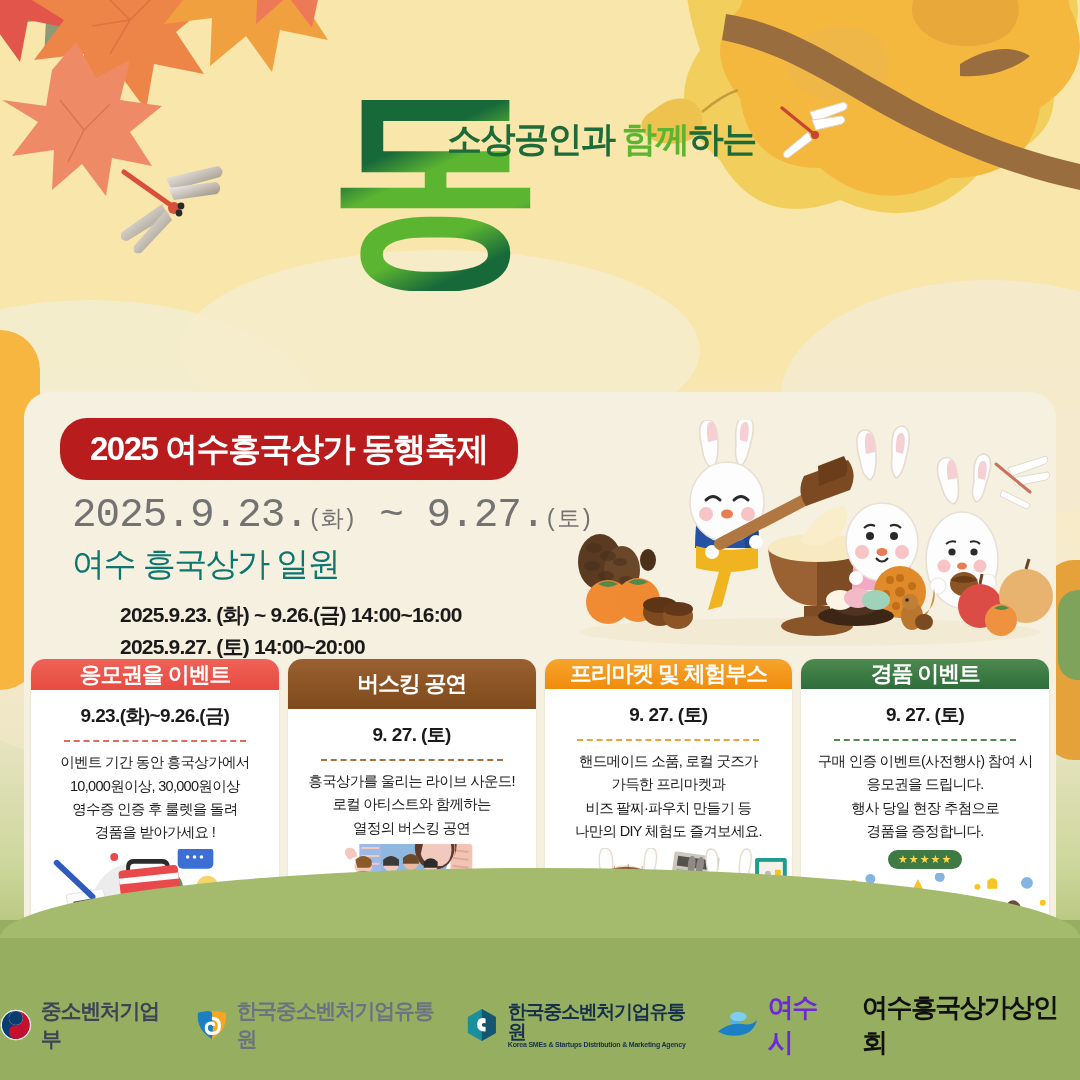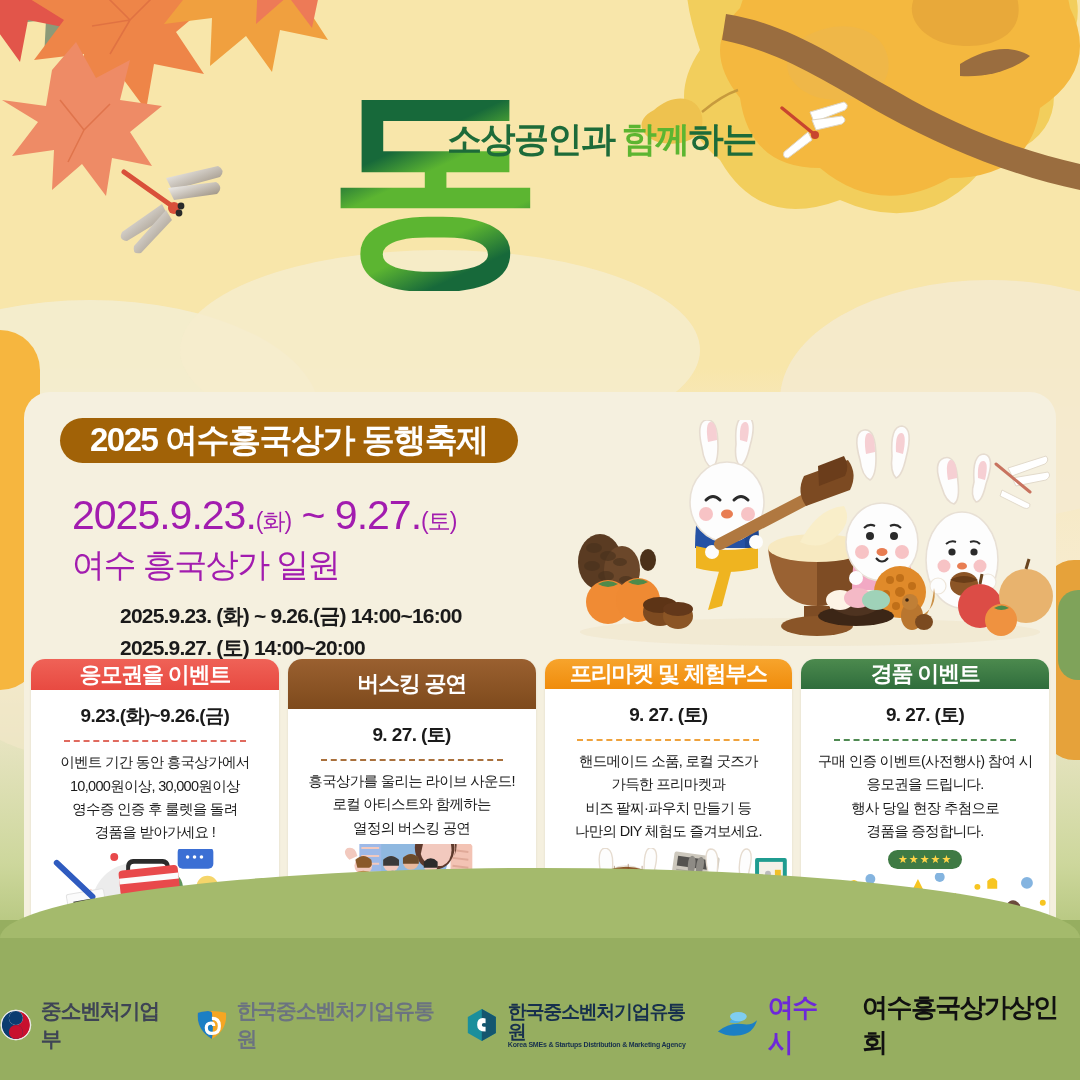--- a/index.html
+++ b/index.html
@@ -38,27 +38,27 @@
             background:linear-gradient(155deg,#17693a 0%,#17693a 34%,#5cb531 46%,#5cb531 70%,#17693a 84%,#17693a 100%);
             -webkit-background-clip:text; background-clip:text; color:transparent; }
   .t-year { position:absolute; left:614px; top:278px; font-size:74px; font-weight:bold;
             color:#1d6b39; letter-spacing:-1px; }
 
   .dragonfly { position:absolute; }
 
   
   .panel { position:absolute; left:24px; top:392px; width:1032px; height:578px;
            background:#f5f0df; border-radius:26px; }
-  .ribbon { position:absolute; left:60px; top:418px; height:45px; padding:0 30px;
-            display:flex; align-items:center; background:#a16207; border-radius:27px;
+  .ribbon { position:absolute; left:60px; top:418px; height:62px; padding:0 30px;
+            display:flex; align-items:center; background:#b91c1c; border-radius:27px;
             color:#ffffff; font-size:33px; font-weight:bold; letter-spacing:-1.5px; }
   .dates { position:absolute; left:72px; top:492px; }
-  .d1 { font-size:41px; color:#a21caf; letter-spacing:-1px; font-weight:500; }
+  .d1 { font-size:41px; color:#737373; letter-spacing:-1px; font-weight:500;font-family:Liberation Mono, monospace; }
   .d1 .sm { font-size:23px; }
-  .d2 { font-size:33px; color:#a21caf; letter-spacing:-1.5px; margin-top:4px; }
+  .d2 { font-size:33px; color:#0f766e; letter-spacing:-1.5px; margin-top:4px; }
   .d3 { font-size:21px; color:#1a1a1a; font-weight:bold; letter-spacing:-.8px; margin-top:12px; line-height:1.5;margin-left:48px; }
 
   
   .cards { position:absolute; left:31px; top:659px; width:1018px; height:294px;
            display:flex; gap:9px; }
   .card { width:250px; background:#ffffff; border-radius:14px; overflow:hidden;
           box-shadow:0 1px 3px rgba(0,0,0,.08); display:flex; flex-direction:column; }
   .card-hd { height:60px; display:flex; align-items:center; justify-content:center;
              color:#fff; font-size:22px; font-weight:bold; letter-spacing:-1.2px; }
   .c1 .card-hd { background:linear-gradient(180deg,#ef6257,#e84a41); }

